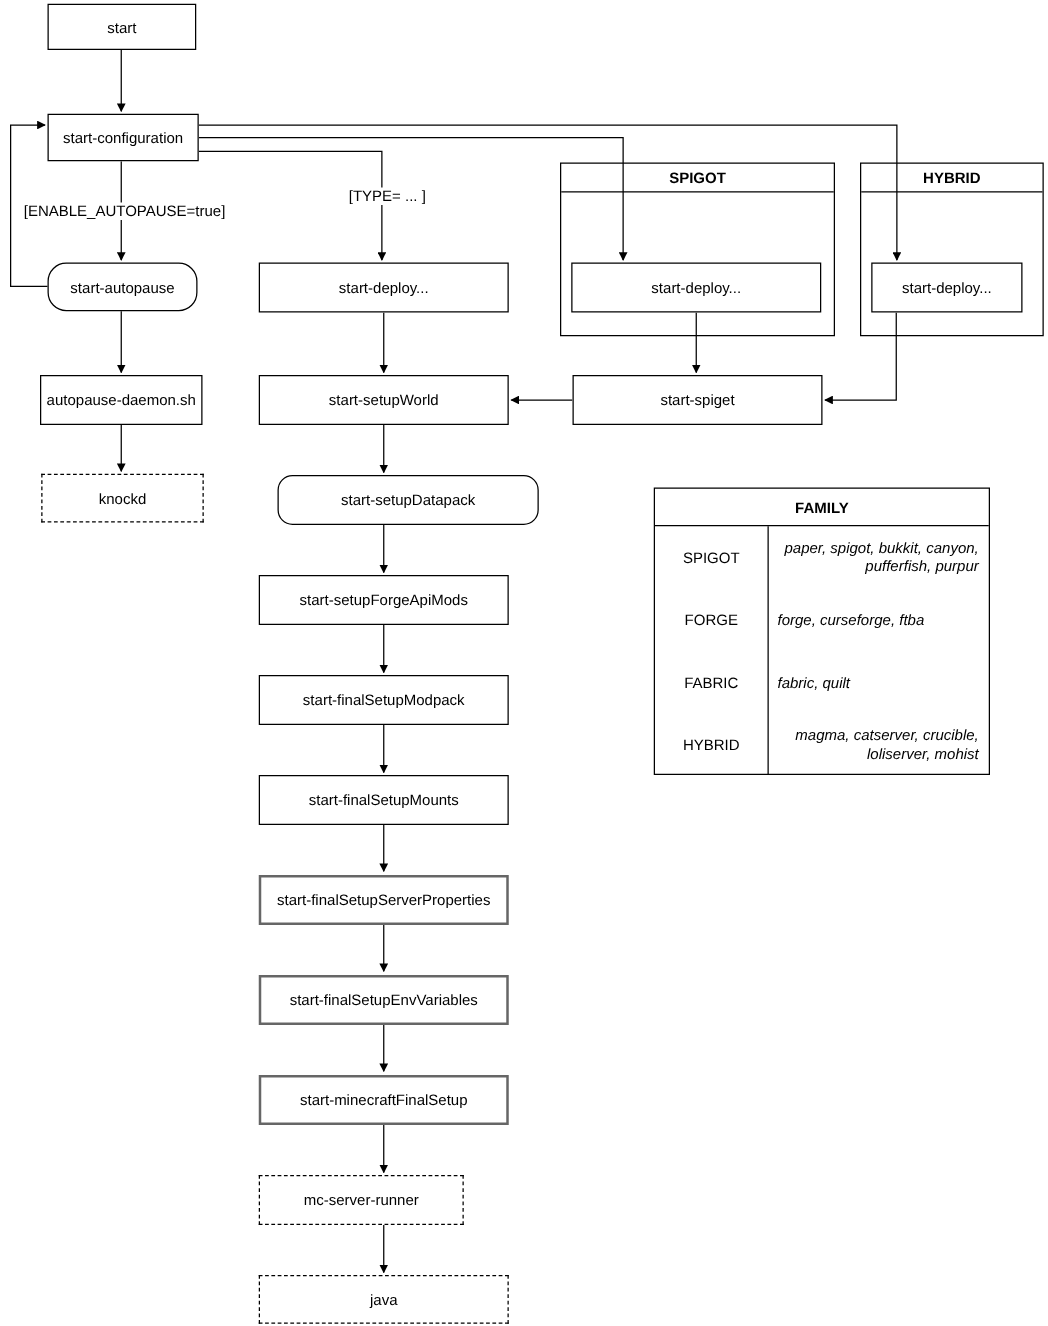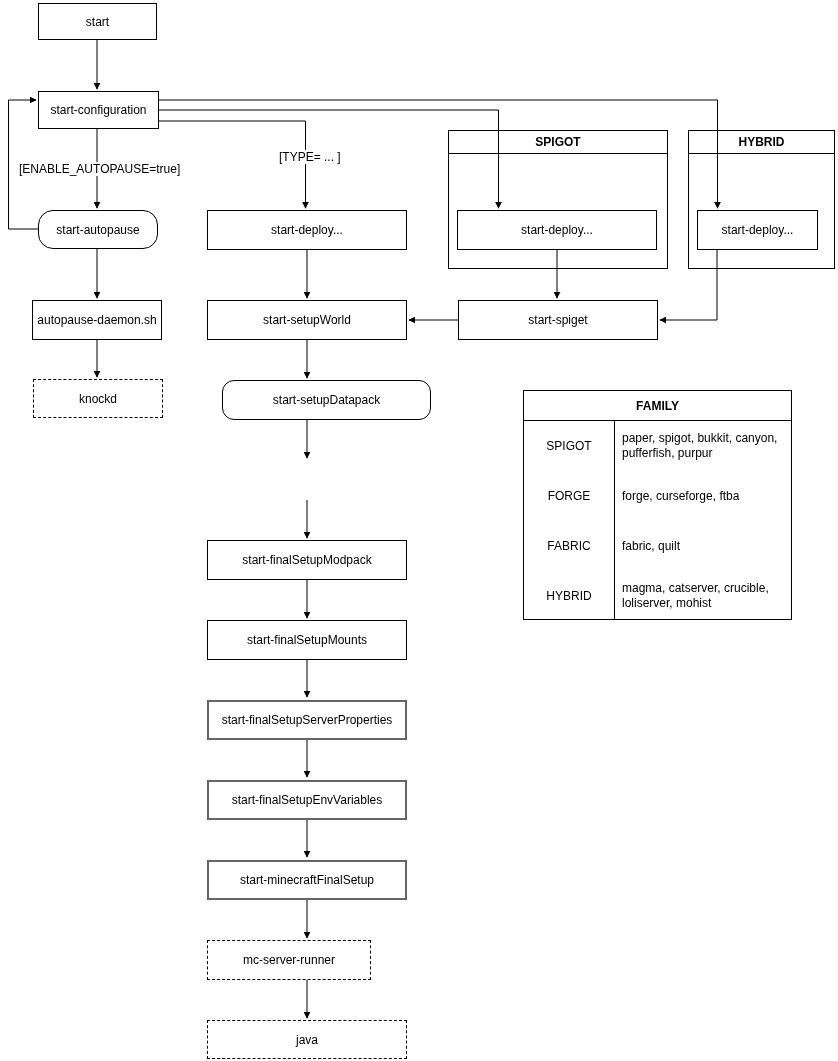--- a/index.html
+++ b/index.html
@@ -38,22 +38,22 @@
   .family-body { position:relative; height:199px; }
   .family-divider {
     position:absolute; left:90px; top:0; bottom:0; width:0;
     border-left:1px solid #000;
   }
   .family-row { height:50px; display:flex; }
   .family-row .fam {
     width:90px; display:flex; align-items:center; justify-content:center;
   }
   .family-row .members {
-    flex:1; display:flex; align-items:center; text-align:left;
-    padding:0 8px 0 8px; line-height:15px;
+    flex:1; display:flex; align-items:center; text-align:right;
+    padding:0 8px 0 8px; line-height:15px;font-style:italic;
   }
 </style>
 </head>
 <body>
 
 <div class="canvas">
 
   <div class="group" style="left:448px; top:130px; width:220px; height:139px;">
     <div class="group-title">SPIGOT</div>
   </div>
@@ -97,20 +97,21 @@
 
   <div class="node" style="left:38px; top:3px; width:119px; height:37px;">start</div>
   <div class="node" style="left:38px; top:91px; width:121px; height:38px;">start-configuration</div>
   <div class="node" style="left:38px; top:210px; width:120px; height:39px;border-radius:15px;">start-autopause</div>
   <div class="node" style="left:32px; top:300px; width:130px; height:40px;">autopause-daemon.sh</div>
   <div class="node dashed" style="left:33px; top:379px; width:130px; height:39px;">knockd</div>
 
   <div class="node" style="left:207px; top:210px; width:200px; height:40px;">start-deploy...</div>
   <div class="node" style="left:207px; top:300px; width:200px; height:40px;">start-setupWorld</div>
   <div class="node" style="left:222px; top:380px; width:209px; height:40px;border-radius:12px;">start-setupDatapack</div>
+  <div class="node" style="left:207px; top:460px; width:200px; height:40px;">start-setupForgeApiMods</div>
   <div class="node" style="left:207px; top:540px; width:200px; height:40px;">start-finalSetupModpack</div>
   <div class="node" style="left:207px; top:620px; width:200px; height:40px;">start-finalSetupMounts</div>
   <div class="node gray" style="left:207px; top:700px; width:200px; height:40px;">start-finalSetupServerProperties</div>
   <div class="node gray" style="left:207px; top:780px; width:200px; height:40px;">start-finalSetupEnvVariables</div>
   <div class="node gray" style="left:207px; top:860px; width:200px; height:40px;">start-minecraftFinalSetup</div>
   <div class="node dashed" style="left:207px; top:940px; width:164px; height:40px;">mc-server-runner</div>
   <div class="node dashed" style="left:207px; top:1020px; width:200px; height:39px;">java</div>
 
   <div class="node" style="left:457px; top:210px; width:200px; height:40px;">start-deploy...</div>
   <div class="node" style="left:697px; top:210px; width:121px; height:40px;">start-deploy...</div>

